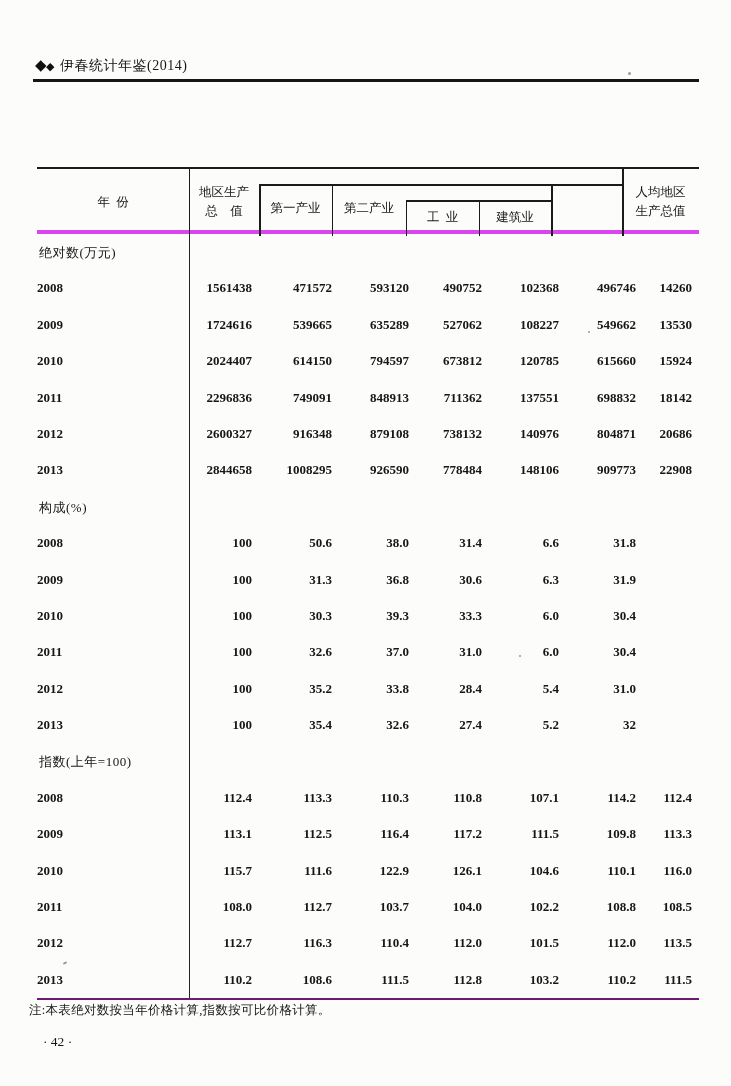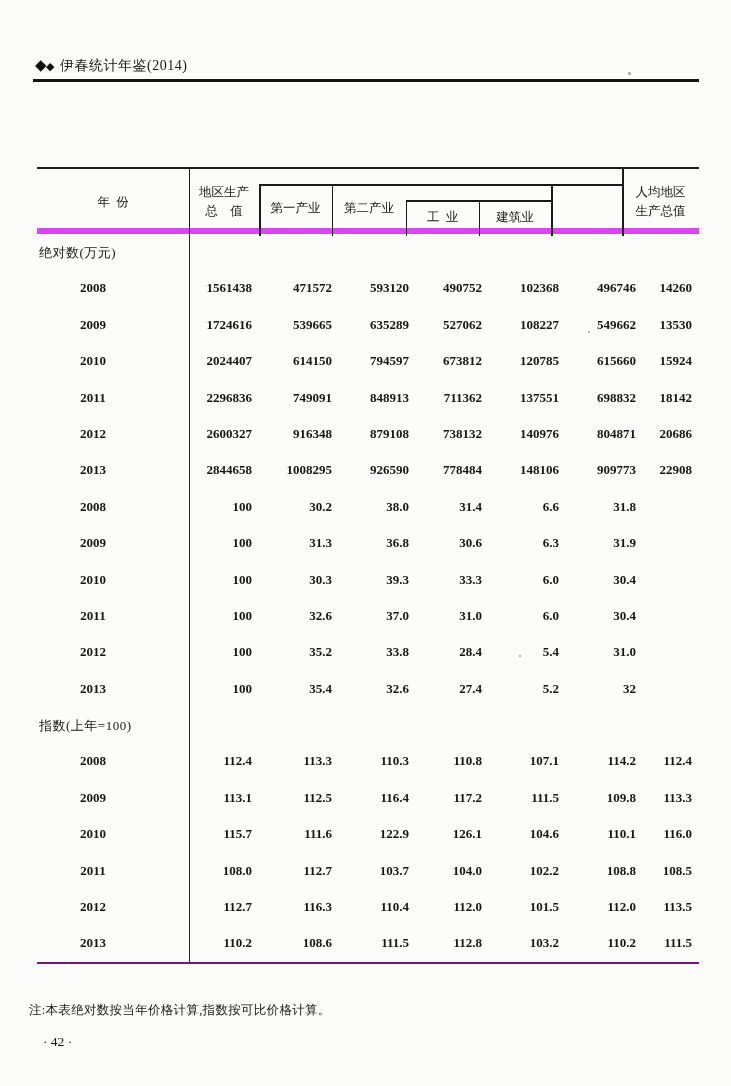--- a/index.html
+++ b/index.html
@@ -23,21 +23,21 @@
   .table-title {
     position:absolute; left:0; top:99px; width:100%;
     text-align:center; font-size:20px; font-weight:700; letter-spacing:1px;
   }
 
   
   .stat-table { position:absolute; left:37px; top:167px; width:662px; }
 
   .thead {
     position:relative; height:67px;
-    border-top:2px solid #1b1b1b; border-bottom:6px solid #d946ef;
+    border-top:2px solid #1b1b1b; border-bottom:4px solid #d946ef;
     font-size:12.5px;
   }
   .thead .lbl { position:absolute; text-align:center; white-space:pre; }
   .lbl-year       { left:0;   width:152px; top:0;  height:67px; line-height:67px; }
   .lbl-gdp        { left:152px; width:70px; top:14px; line-height:19px; }
   .lbl-primary    { left:222px; width:73px; top:16px; height:51px; line-height:47px; }
   .lbl-secondary  { left:295px; width:74px; top:16px; height:51px; line-height:47px; }
   .lbl-industry   { left:369px; width:73px; top:32px; height:35px; line-height:33px; }
   .lbl-construction{ left:442px; width:72px; top:32px; height:35px; line-height:33px; }
   .lbl-tertiary   { left:514px; width:71px; top:16px; height:51px; line-height:47px; }
@@ -55,21 +55,21 @@
   .v-n2     { left:442px; top:31px; width:1px; height:36px; }
 
   .tbody { position:relative; border-bottom:2px solid #701a75; }
   .year-divider { position:absolute; left:152px; top:0; width:1px; height:100%; background:#242424; }
 
   .trow {
     display:grid;
     grid-template-columns:152px 63px 80px 77px 73px 77px 77px 63px;
     height:36.4px; line-height:36.4px;
   }
-  .cell-year { text-align:center; padding-right:40px; font-weight:700; font-size:13px; }
+  .cell-year { padding-right:40px; font-weight:700; font-size:13px; }
   .cell-val  { text-align:right; font-weight:700; font-size:13px; }
   .cell-val.last { padding-right:7px; }
   .section-row { display:block; height:36.4px; line-height:36.4px; }
   .section-label { font-size:13px; padding-left:2px; letter-spacing:.5px; }
 
   
   .table-note  { position:absolute; left:29px; top:1002px; font-size:12.5px; letter-spacing:.3px; }
   .page-number { position:absolute; left:43px; top:1034px; font-size:13.5px; }
 
   
@@ -164,24 +164,25 @@
         <div class="trow">
           <div class="cell-year">2013</div>
           <div class="cell-val">2844658</div>
           <div class="cell-val">1008295</div>
           <div class="cell-val">926590</div>
           <div class="cell-val">778484</div>
           <div class="cell-val">148106</div>
           <div class="cell-val">909773</div>
           <div class="cell-val last">22908</div>
         </div>
+        <div class="section-row"><span class="section-label">构成(%)</span></div>
         <div class="trow">
           <div class="cell-year">2008</div>
           <div class="cell-val">100</div>
-          <div class="cell-val">30.2</div>
+          <div class="cell-val">50.6</div>
           <div class="cell-val">38.0</div>
           <div class="cell-val">31.4</div>
           <div class="cell-val">6.6</div>
           <div class="cell-val">31.8</div>
           <div class="cell-val last"></div>
         </div>
         <div class="trow">
           <div class="cell-year">2009</div>
           <div class="cell-val">100</div>
           <div class="cell-val">31.3</div>

